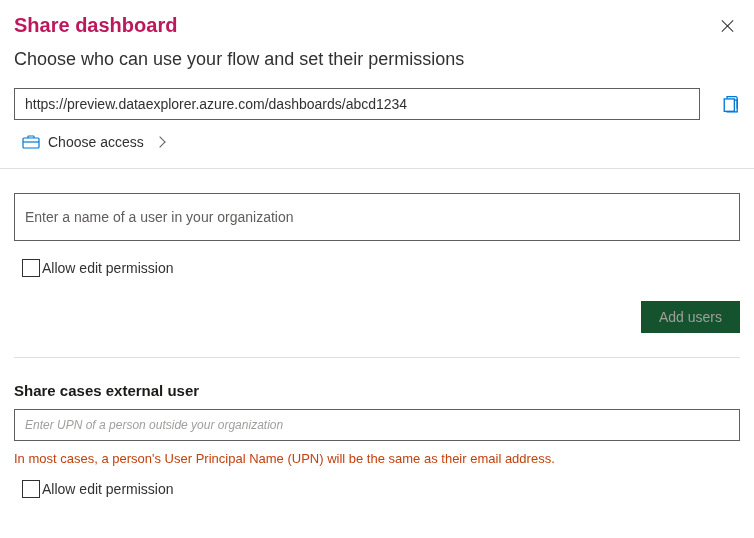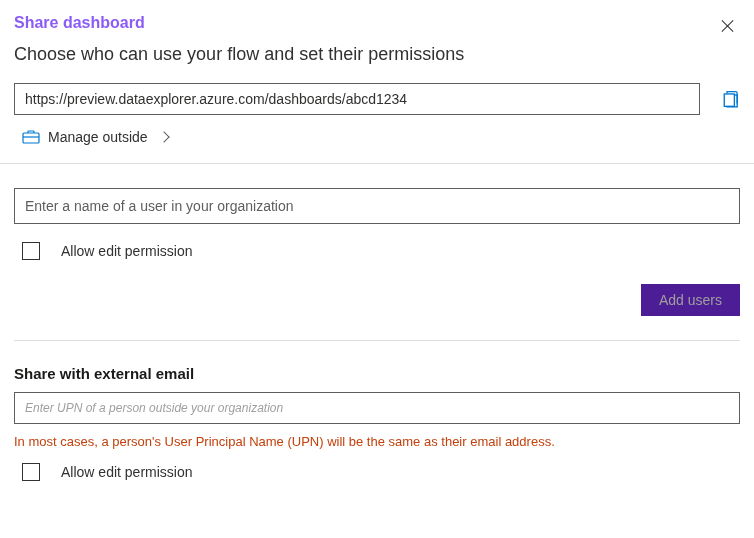--- a/index.html
+++ b/index.html
@@ -12,24 +12,24 @@
     width: 754px;
     height: 538px;
     background: #ffffff;
   }
   .header {
     display: flex;
     justify-content: space-between;
     align-items: flex-start;
   }
   h1 {
-    font-size: 16px;
+    font-size: 20px;
     font-weight: 600;
     margin: 0 0 12px 0;
-    color: #8b5cf6;
+    color: #be185d;
   }
   .close-x {
     width: 16px; height: 16px;
     cursor: pointer;
     position: relative;
     margin-top: 4px;
     margin-right: 4px;
   }
   .close-x::before, .close-x::after {
     content: "";
@@ -96,49 +96,49 @@
     border: none;
     border-top: 1px solid #e1dfdd;
     margin: 0 0 24px 0;
   }
   .text-input {
     width: 100%;
     border: 1px solid #605e5c;
     padding: 6px 10px;
     font-size: 14px;
     font-family: inherit;
-    height: 36px;
+    height: 48px;
     margin-bottom: 18px;
   }
   .text-input::placeholder { color: #605e5c; }
   .checkbox-row {
     display: flex;
     align-items: center;
-    gap: 21px;
+    gap: 2px;
     margin-left: 8px;
     margin-bottom: 24px;
     cursor: pointer;
   }
   .checkbox {
     width: 18px; height: 18px;
     border: 1px solid #323130;
     background: #fff;
     cursor: pointer;
   }
   .button-row {
     display: flex;
     justify-content: flex-end;
     margin-bottom: 24px;
   }
   .btn {
     padding: 6px 18px;
     font-size: 14px;
     font-family: inherit;
     border: none;
-    background: #4c1d95;
+    background: #14532d;
     color: #a19f9d;
     cursor: default;
     min-height: 32px;
   }
   h2 {
     font-size: 15px;
     font-weight: 600;
     margin: 0 0 10px 0;
     color: #1b1a19;
   }
@@ -186,40 +186,40 @@
     <rect x="2" y="3.5" width="9" height="11" fill="#fff"></rect>
   </svg>
 </div>
 
 <div class="manage-row">
   <svg class="briefcase-icon" viewBox="0 0 18 14" fill="none" stroke="currentColor" stroke-width="1.2">
     <rect x="1" y="3" width="16" height="10" rx="1"></rect>
     <path d="M6 3 V1.5 A0.5 0.5 0 0 1 6.5 1 H11.5 A0.5 0.5 0 0 1 12 1.5 V3"></path>
     <line x1="1" y1="7" x2="17" y2="7"></line>
   </svg>
-  <span>Manage outside</span>
+  <span>Choose access</span>
   <span class="chevron"></span>
 </div>
 
 <hr class="divider">
 
 <input type="text" class="text-input" placeholder="Enter a name of a user in your organization" style="">
 
 <label class="checkbox-row">
   <span class="checkbox"></span>
   <span>Allow edit permission</span>
 </label>
 
 <div class="button-row">
   <button class="btn" disabled="">Add users</button>
 </div>
 
 <hr class="divider2">
 
-<h2>Share with external email</h2>
+<h2>Share cases external user</h2>
 
 <input type="text" class="ext-input" placeholder="Enter UPN of a person outside your organization" style="">
 
 <div class="hint">In most cases, a person's User Principal Name (UPN) will be the same as their email address.</div>
 
 <div class="bottom-row">
   <label class="checkbox-row">
     <span class="checkbox"></span>
     <span>Allow edit permission</span>
   </label>

